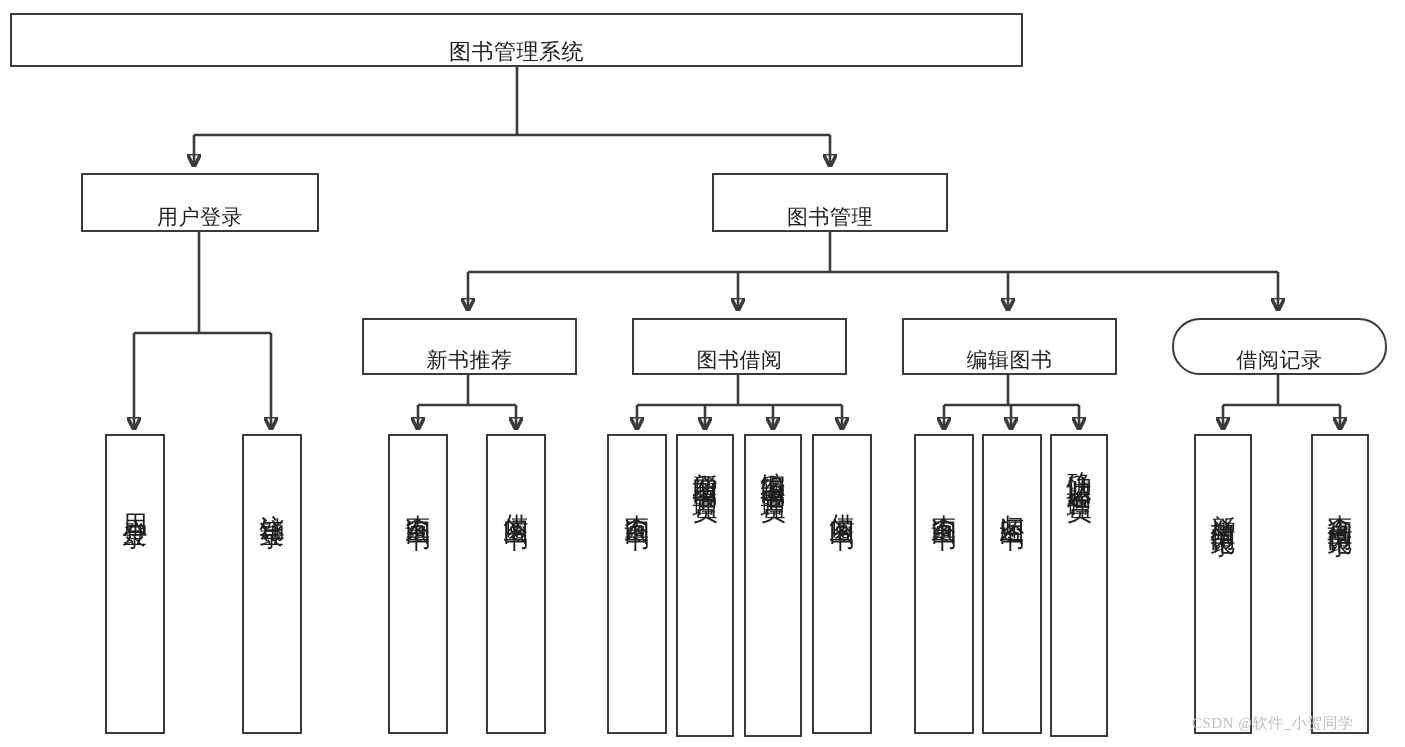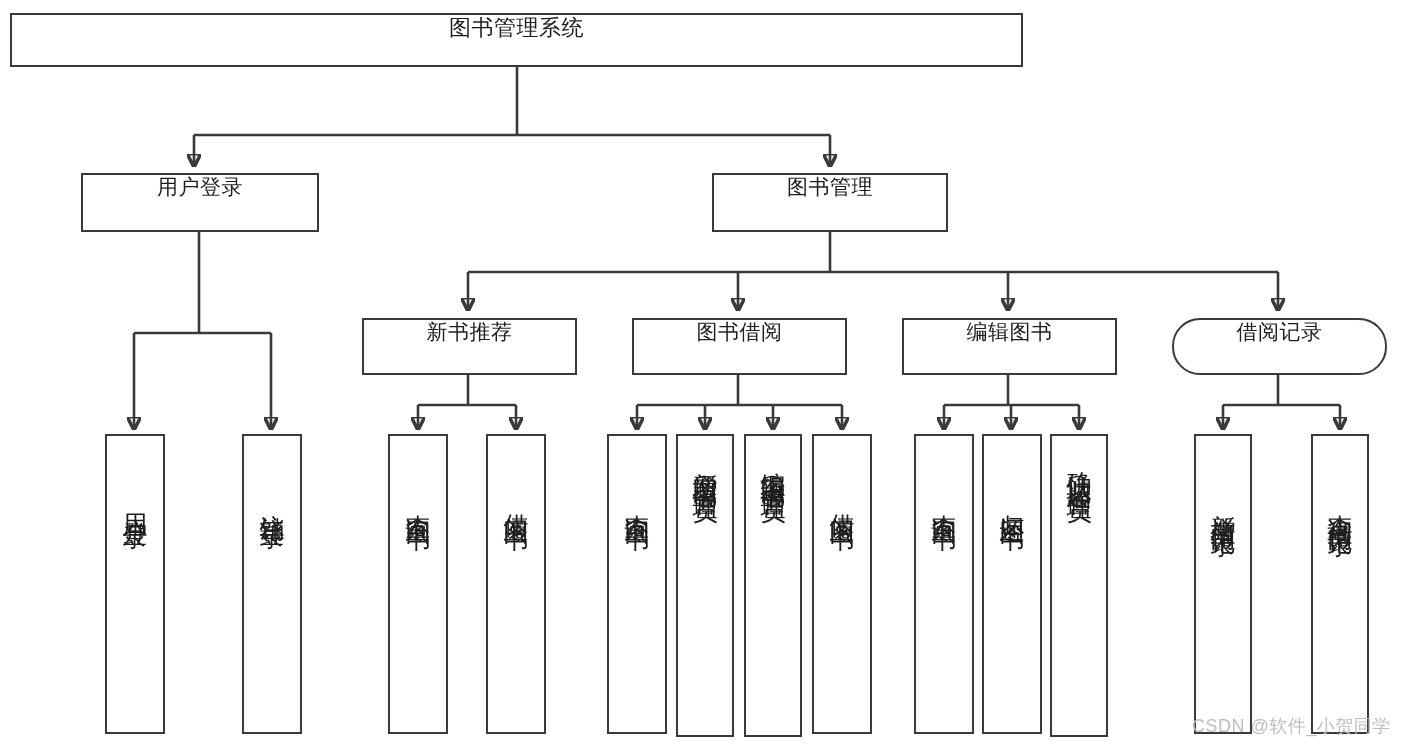--- a/index.html
+++ b/index.html
@@ -32,21 +32,21 @@
     stroke-width: 2.6;
     fill: none;
   }
   
   .node {
     position: absolute;
     box-sizing: border-box;
     background: #ffffff;
     border: 2.6px solid #3a3a3a;
     display: flex;
-    align-items: flex-start;
+    align-items: flex-end;
     justify-content: center;
     color: #1d1d1d;
   }
   .node .label {
     display: block;
     text-align: center;
     line-height: 1.18;
     white-space: nowrap;
   }
   
@@ -72,25 +72,25 @@
     font-size: 25px;
     line-height: 1.0;
     letter-spacing: 4px;
     white-space: nowrap;
   }
   
   #watermark {
     position: absolute;
     left: 1192px;
     top: 714px;
-    font-size: 18px;
+    font-size: 15px;
     color: #bdbdbd;
     letter-spacing: 0.5px;
     white-space: nowrap;
-    font-family: Liberation Sans, sans-serif;
+    font-family: Liberation Serif, serif;
   }
 </style>
 </head>
 <body>
 
 <div id="canvas">
 
   <svg id="wires" viewBox="0 0 1405 747" width="1405" height="747" xmlns="http://www.w3.org/2000/svg">
     <defs>
       <marker id="arrow" viewBox="0 0 10 10" refX="9" refY="5" markerWidth="5.2" markerHeight="5.2" orient="auto-start-reverse">

